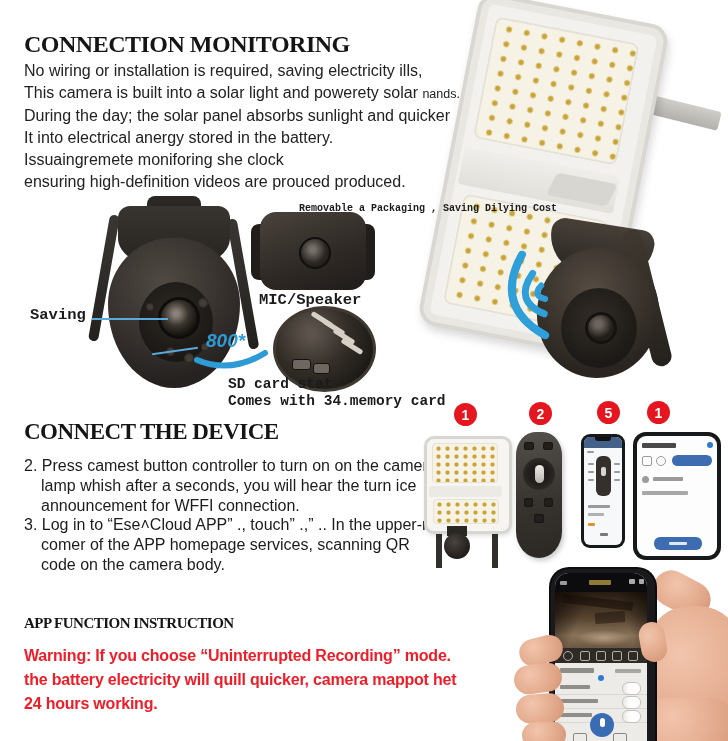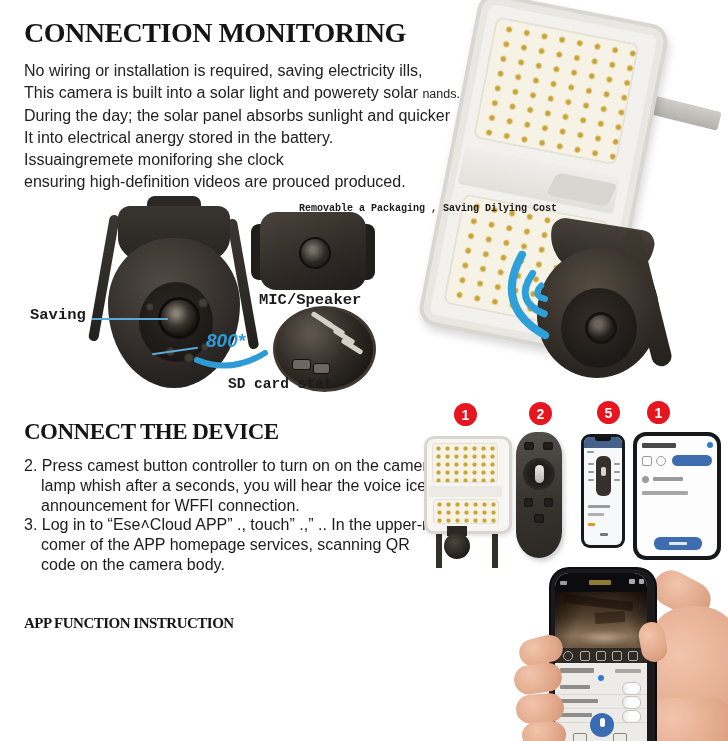--- a/index.html
+++ b/index.html
@@ -2,21 +2,21 @@
 <html><head>
 <meta charset="utf-8">
 <style>
   html,body{margin:0;padding:0;background:#fff;}
   .page{position:relative;width:728px;height:741px;background:#fff;overflow:hidden;
         font-family:"Liberation Sans",sans-serif;color:#1c1c1c;}
   .abs{position:absolute;}
 
   
   .title{position:absolute;font-family:"Liberation Serif",serif;font-weight:bold;color:#151515;letter-spacing:-0.5px;white-space:nowrap;}
-  .title1{left:24px;top:17px;font-size:28px;}
+  .title1{left:24px;top:31px;font-size:24px;}
   .title2{left:24px;top:419px;font-size:23px;}
   .title3{left:24px;top:615px;font-size:15px;}
 
   
   .intro{position:absolute;left:24px;top:60px;font-size:16px;line-height:22px;color:#222;}
   .iline{white-space:nowrap;}
   .tail{font-size:12.5px;}
 
   
   .steps{position:absolute;left:24px;top:456px;font-size:16px;line-height:19.8px;color:#1c1c1c;}
@@ -208,25 +208,26 @@
 
   <div class="abs sd-circle">
     <div class="sd-vent" style="left:34px;top:8px;"></div>
     <div class="sd-vent" style="left:46px;top:16px;"></div>
     <div class="sd-vent" style="left:56px;top:25px;"></div>
     <div class="sd-vent" style="left:64px;top:35px;"></div>
     <div class="sd-knob" style="left:16px;top:50px;width:17px;"></div>
     <div class="sd-knob" style="left:37px;top:54px;width:15px;"></div>
   </div>
   <div class="blabel sd-label1">SD card stat</div>
+  <div class="blabel sd-label2">Comes with 34.memory card</div>
 
   <div class="title title2">CONNECT THE DEVICE</div>
   <div class="steps">
     <div class="sline">2. Press camest button controller to turn on on the camera,</div>
-    <div class="sline indent">lamp whish after a seconds, you will hear the voice ice</div>
+    <div class="sline indent">lamp whish after a seconds, you will hear the turn ice</div>
     <div class="sline indent">announcement for WFFI connection.</div>
     <div class="sline">3. Log in to “Ese˄Cloud APP” ., touch” .,” .. In the upper-right</div>
     <div class="sline indent">comer of the APP homepage services, scanning QR</div>
     <div class="sline indent">code on the camera body.</div>
   </div>
 
   <div class="badge" style="left:454px;top:403px;">1</div>
   <div class="badge" style="left:529px;top:402px;">2</div>
   <div class="badge" style="left:597px;top:401px;">5</div>
   <div class="badge" style="left:647px;top:401px;">1</div>
@@ -281,20 +282,25 @@
       <div class="bar" style="left:5px;top:40px;width:7px;height:7px;border-radius:50%;background:#9c9c9c;"></div>
       <div class="bar" style="left:16px;top:41px;width:30px;height:4px;"></div>
       <div class="bar" style="left:5px;top:55px;width:46px;height:4px;background:#a8a8a8;"></div>
       <div class="bluepill" style="left:17px;top:101px;width:48px;height:13px;">
         <div class="bar" style="left:15px;top:5px;width:18px;height:3px;background:#dfe8f5;"></div>
       </div>
     </div>
   </div>
 
   <div class="title title3">APP FUNCTION INSTRUCTION</div>
+  <div class="warning">
+    <div>Warning: If you choose “Uninterrupted Recording” mode.</div>
+    <div>the battery electricity will quill quicker, camera mappot het</div>
+    <div>24 hours working.</div>
+  </div>
 
   <div class="abs skin hp-findex"></div>
   <div class="abs skin hp-palm"></div>
   <div class="abs skin hp-palm2"></div>
   <div class="abs skin hp-fthumb"></div>
   <div class="hp-f skin" style="left:519px;top:637px;width:44px;height:27px;transform:rotate(-14deg);"></div>
   <div class="hp-f skin" style="left:514px;top:664px;width:48px;height:29px;transform:rotate(-8deg);"></div>
   <div class="hp-f skin" style="left:516px;top:694px;width:48px;height:29px;transform:rotate(-4deg);"></div>
   <div class="hp-f skin" style="left:522px;top:722px;width:44px;height:26px;transform:rotate(-2deg);"></div>
 

